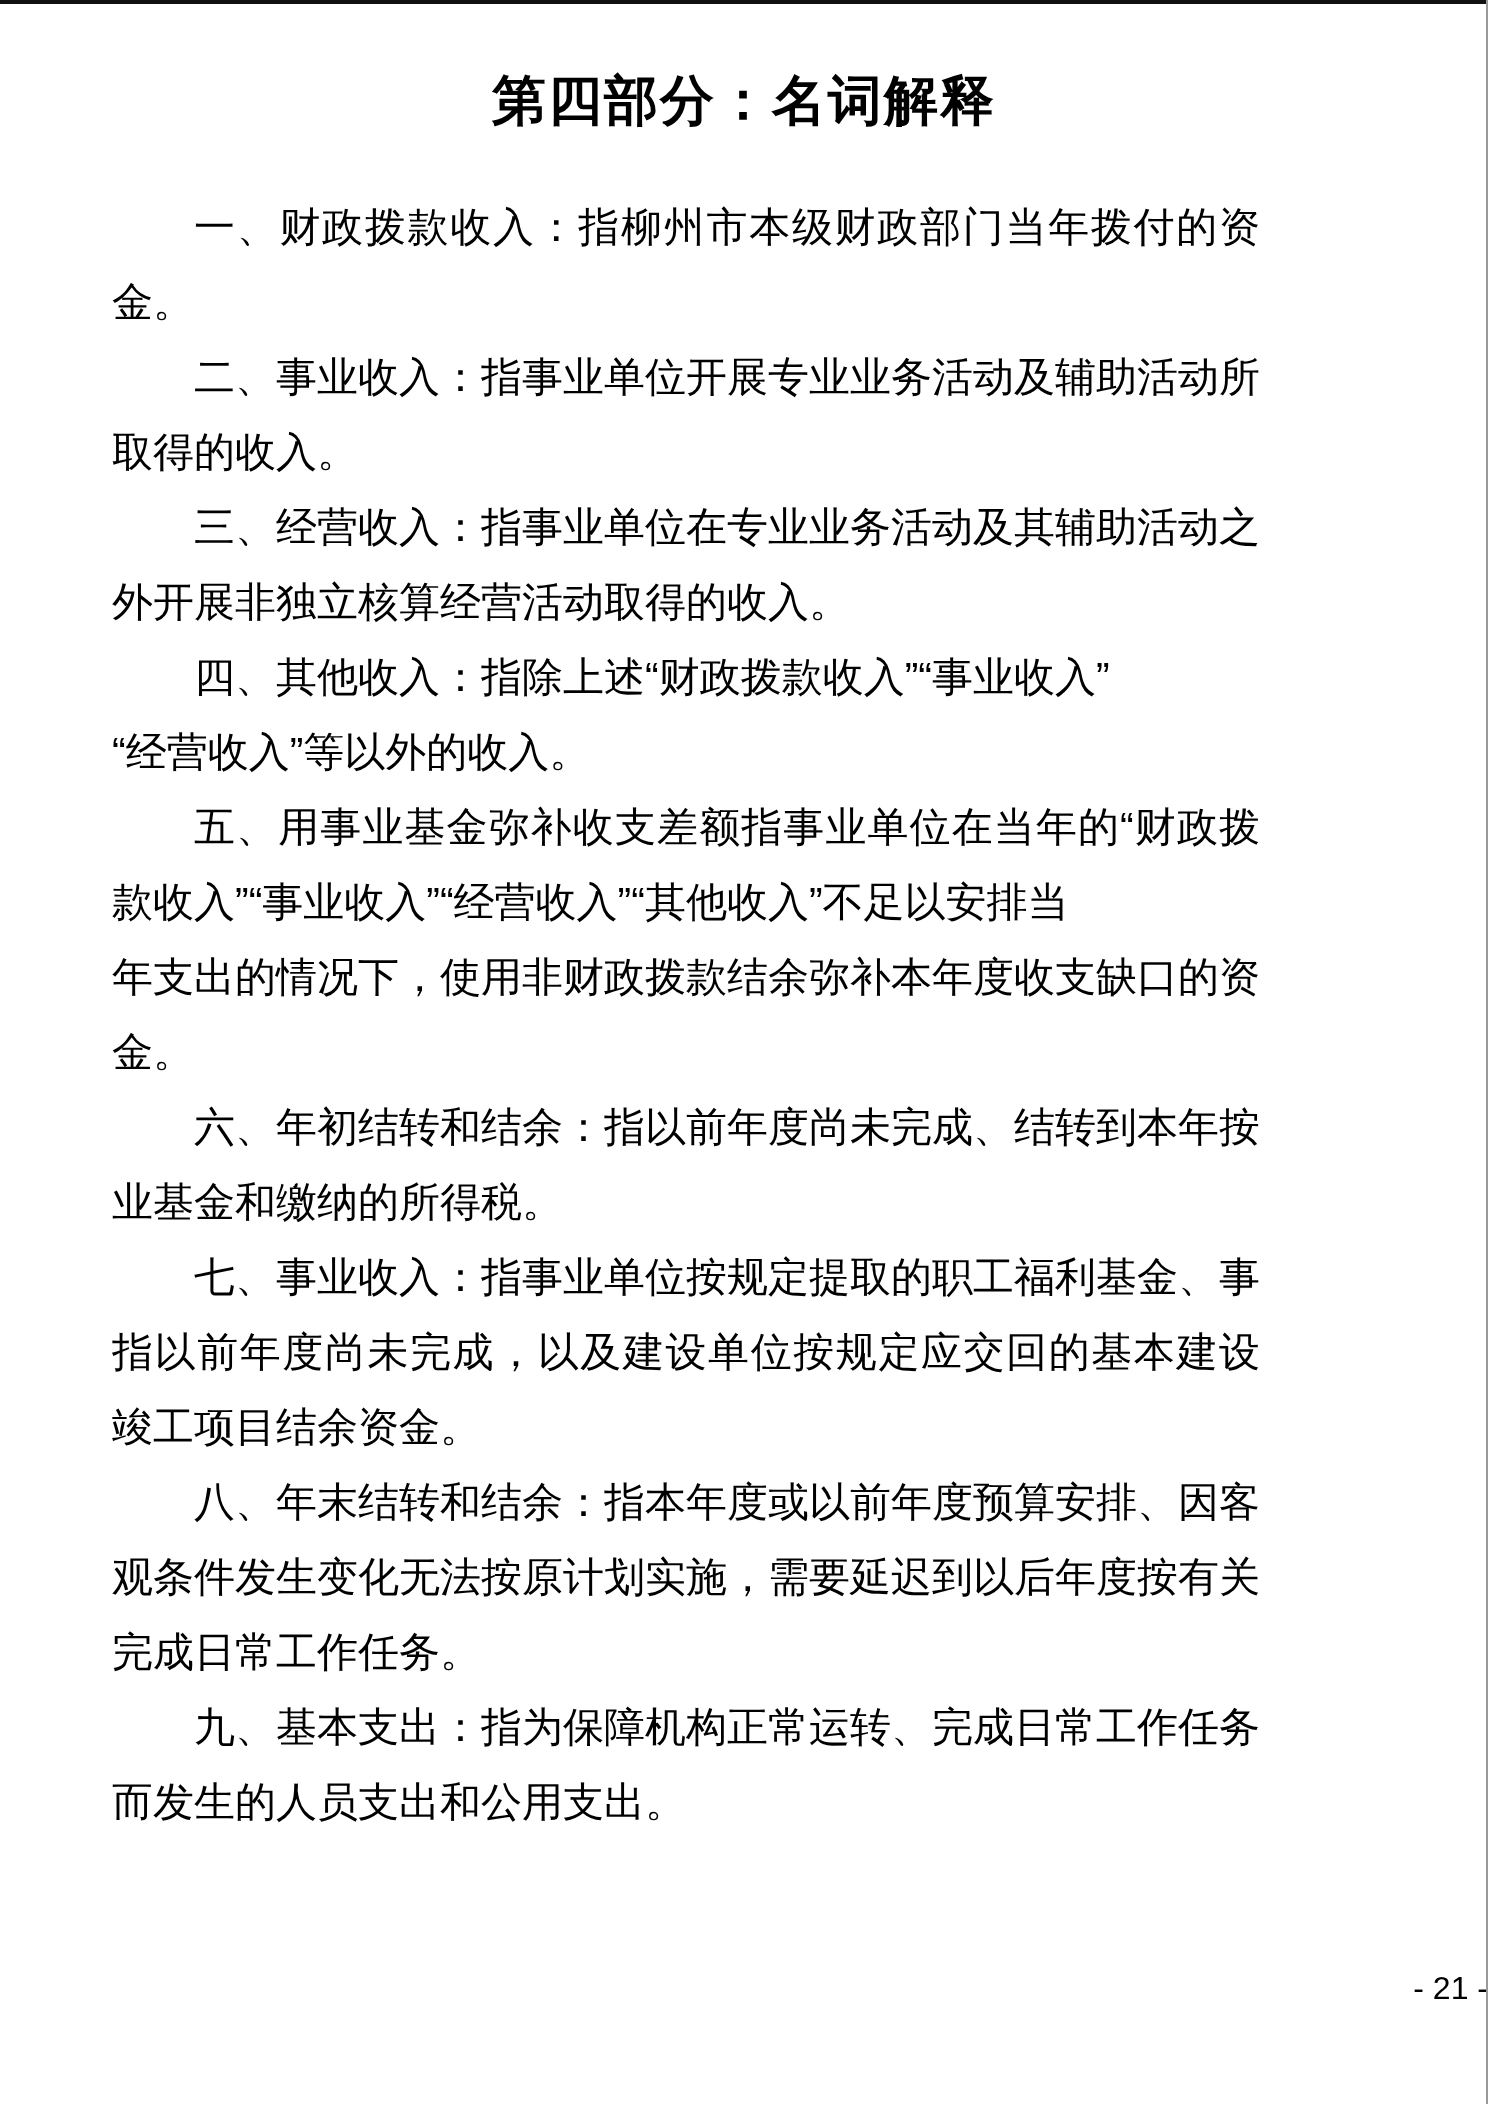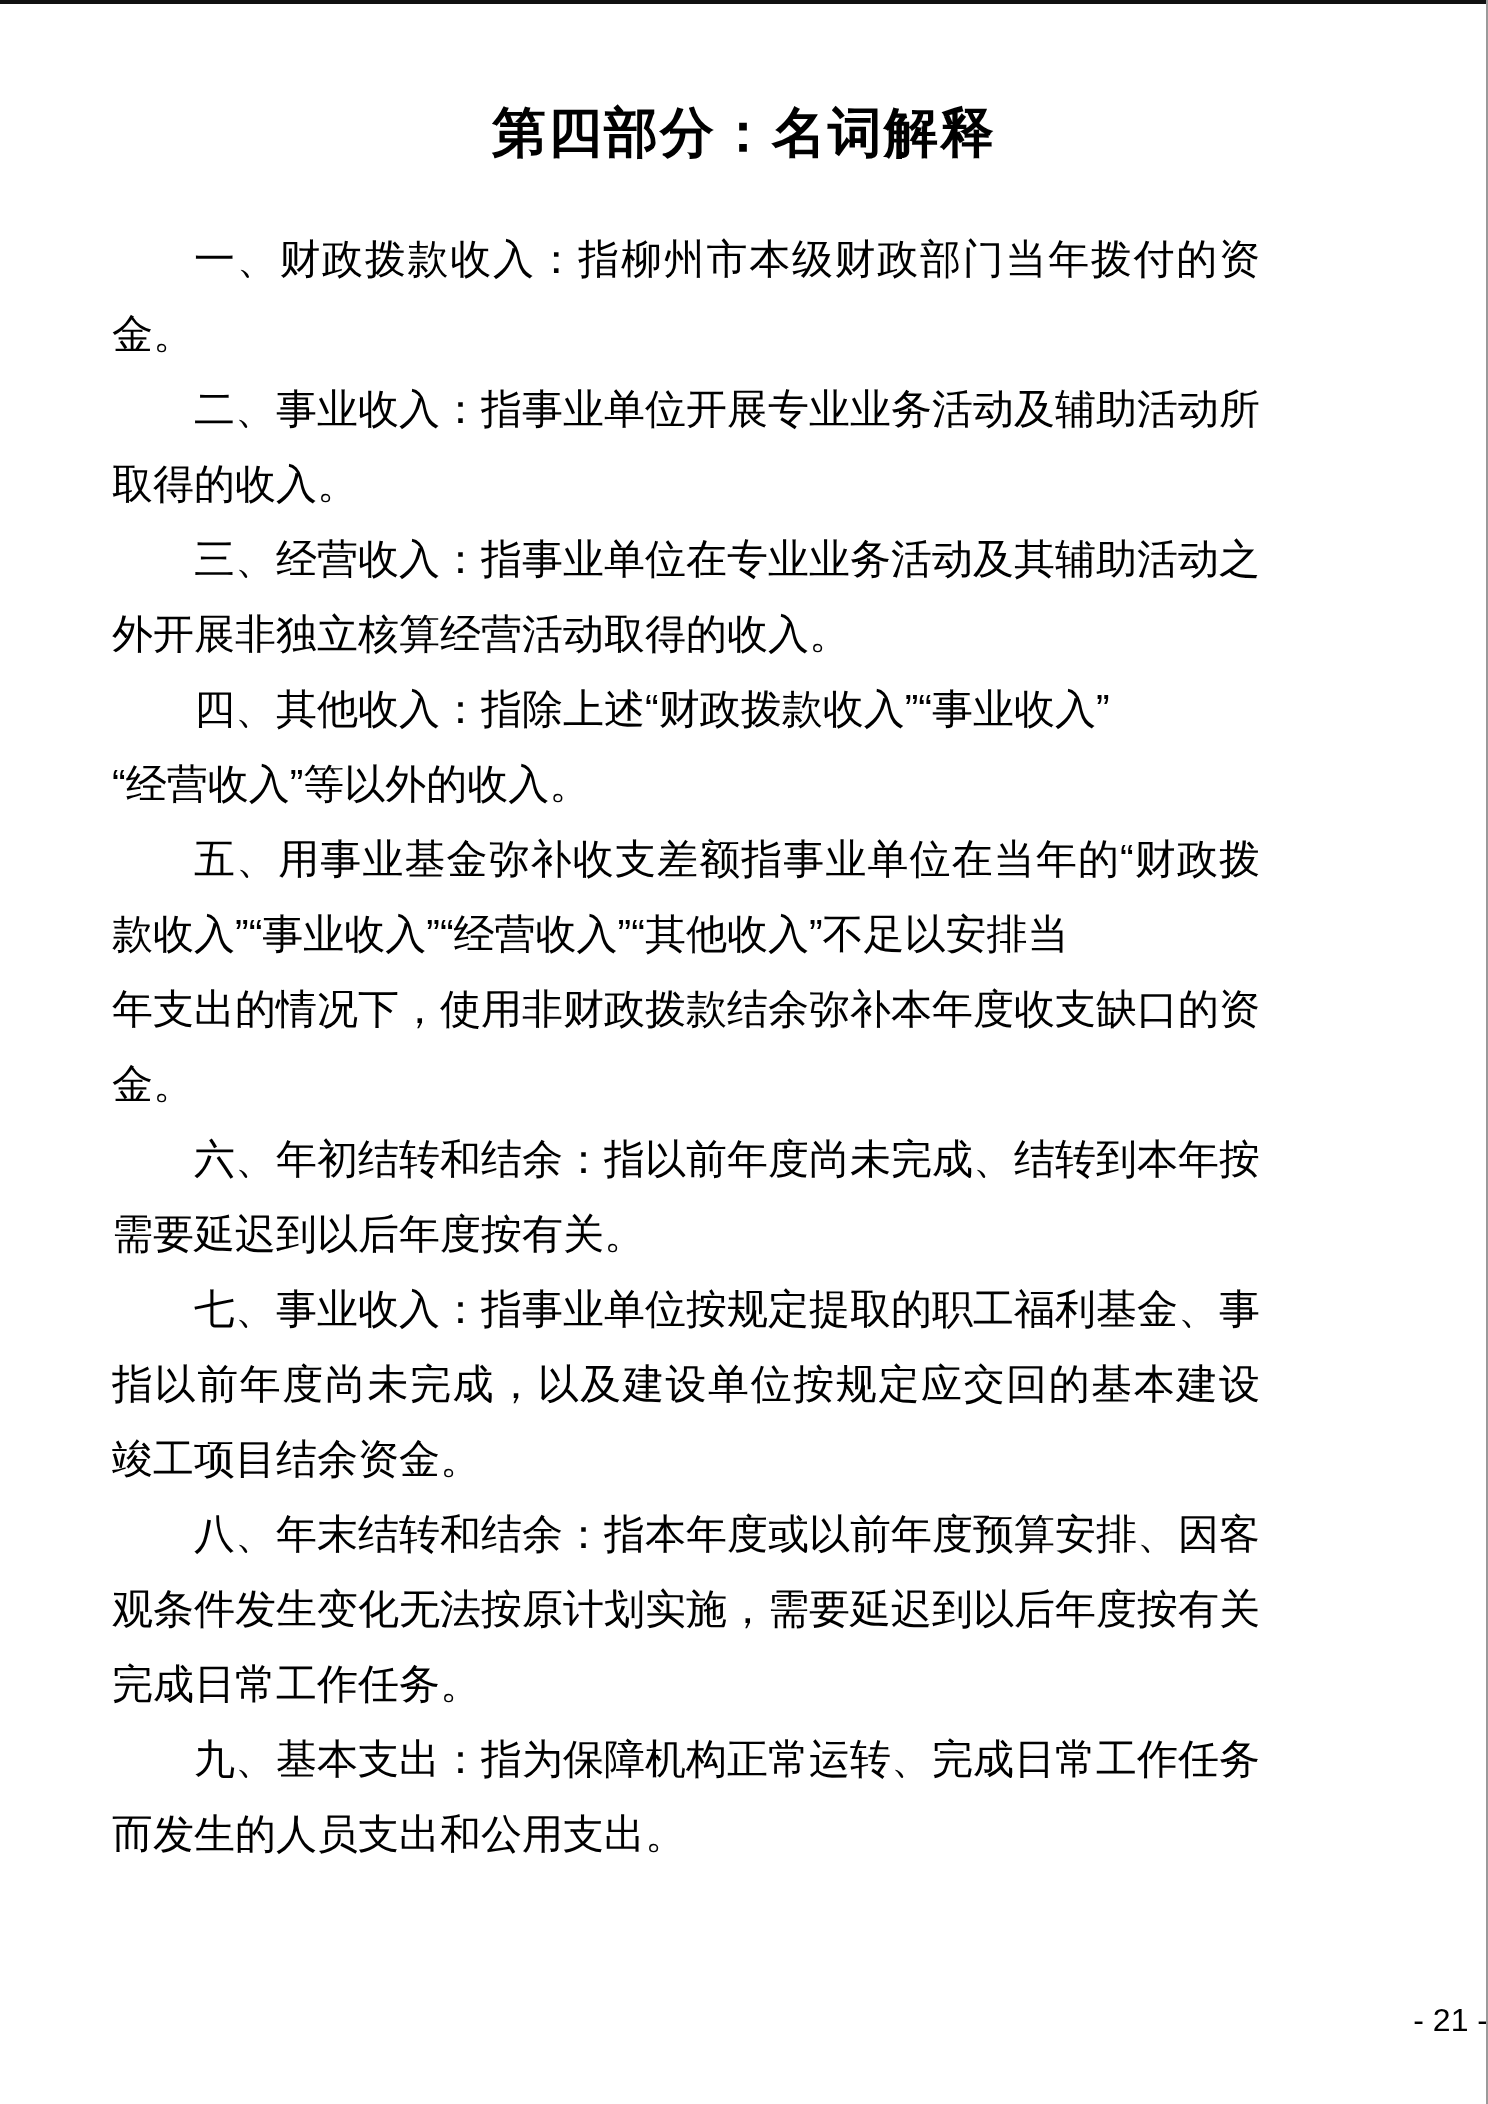--- a/index.html
+++ b/index.html
@@ -27,21 +27,21 @@
     width: 100%; height: 4px;
     background: var(--top-edge);
   }
   .edge-right {
     position: absolute;
     top: 0; right: 0;
     width: 2px; height: 100%;
     background: var(--right-edge);
   }
   .doc-title {
-    padding-top: 100px;
+    padding-top: 68px;
     font-size: 54px;
     line-height: 64px;
     font-weight: bold;
     text-align: center;
     letter-spacing: 2px;
   }
   .doc-body {
     margin: 58px 170px 0 112px;
     width: 1148px;
     font-size: 41px;
@@ -94,21 +94,21 @@
         <div class="line">“经营收入”等以外的收入。</div>
       </div>
       <div>
         <div class="line indent fill">五、用事业基金弥补收支差额指事业单位在当年的“财政拨</div>
         <div class="line">款收入”“事业收入”“经营收入”“其他收入”不足以安排当</div>
         <div class="line fill">年支出的情况下，使用非财政拨款结余弥补本年度收支缺口的资</div>
         <div class="line">金。</div>
       </div>
       <div>
         <div class="line indent fill">六、年初结转和结余：指以前年度尚未完成、结转到本年按</div>
-        <div class="line">需要延迟到以后年度按有关。</div>
+        <div class="line">业基金和缴纳的所得税。</div>
       </div>
       <div>
         <div class="line indent fill">七、事业收入：指事业单位按规定提取的职工福利基金、事</div>
         <div class="line fill">指以前年度尚未完成，以及建设单位按规定应交回的基本建设</div>
         <div class="line">竣工项目结余资金。</div>
       </div>
       <div>
         <div class="line indent fill">八、年末结转和结余：指本年度或以前年度预算安排、因客</div>
         <div class="line fill">观条件发生变化无法按原计划实施，需要延迟到以后年度按有关</div>
         <div class="line">完成日常工作任务。</div>

